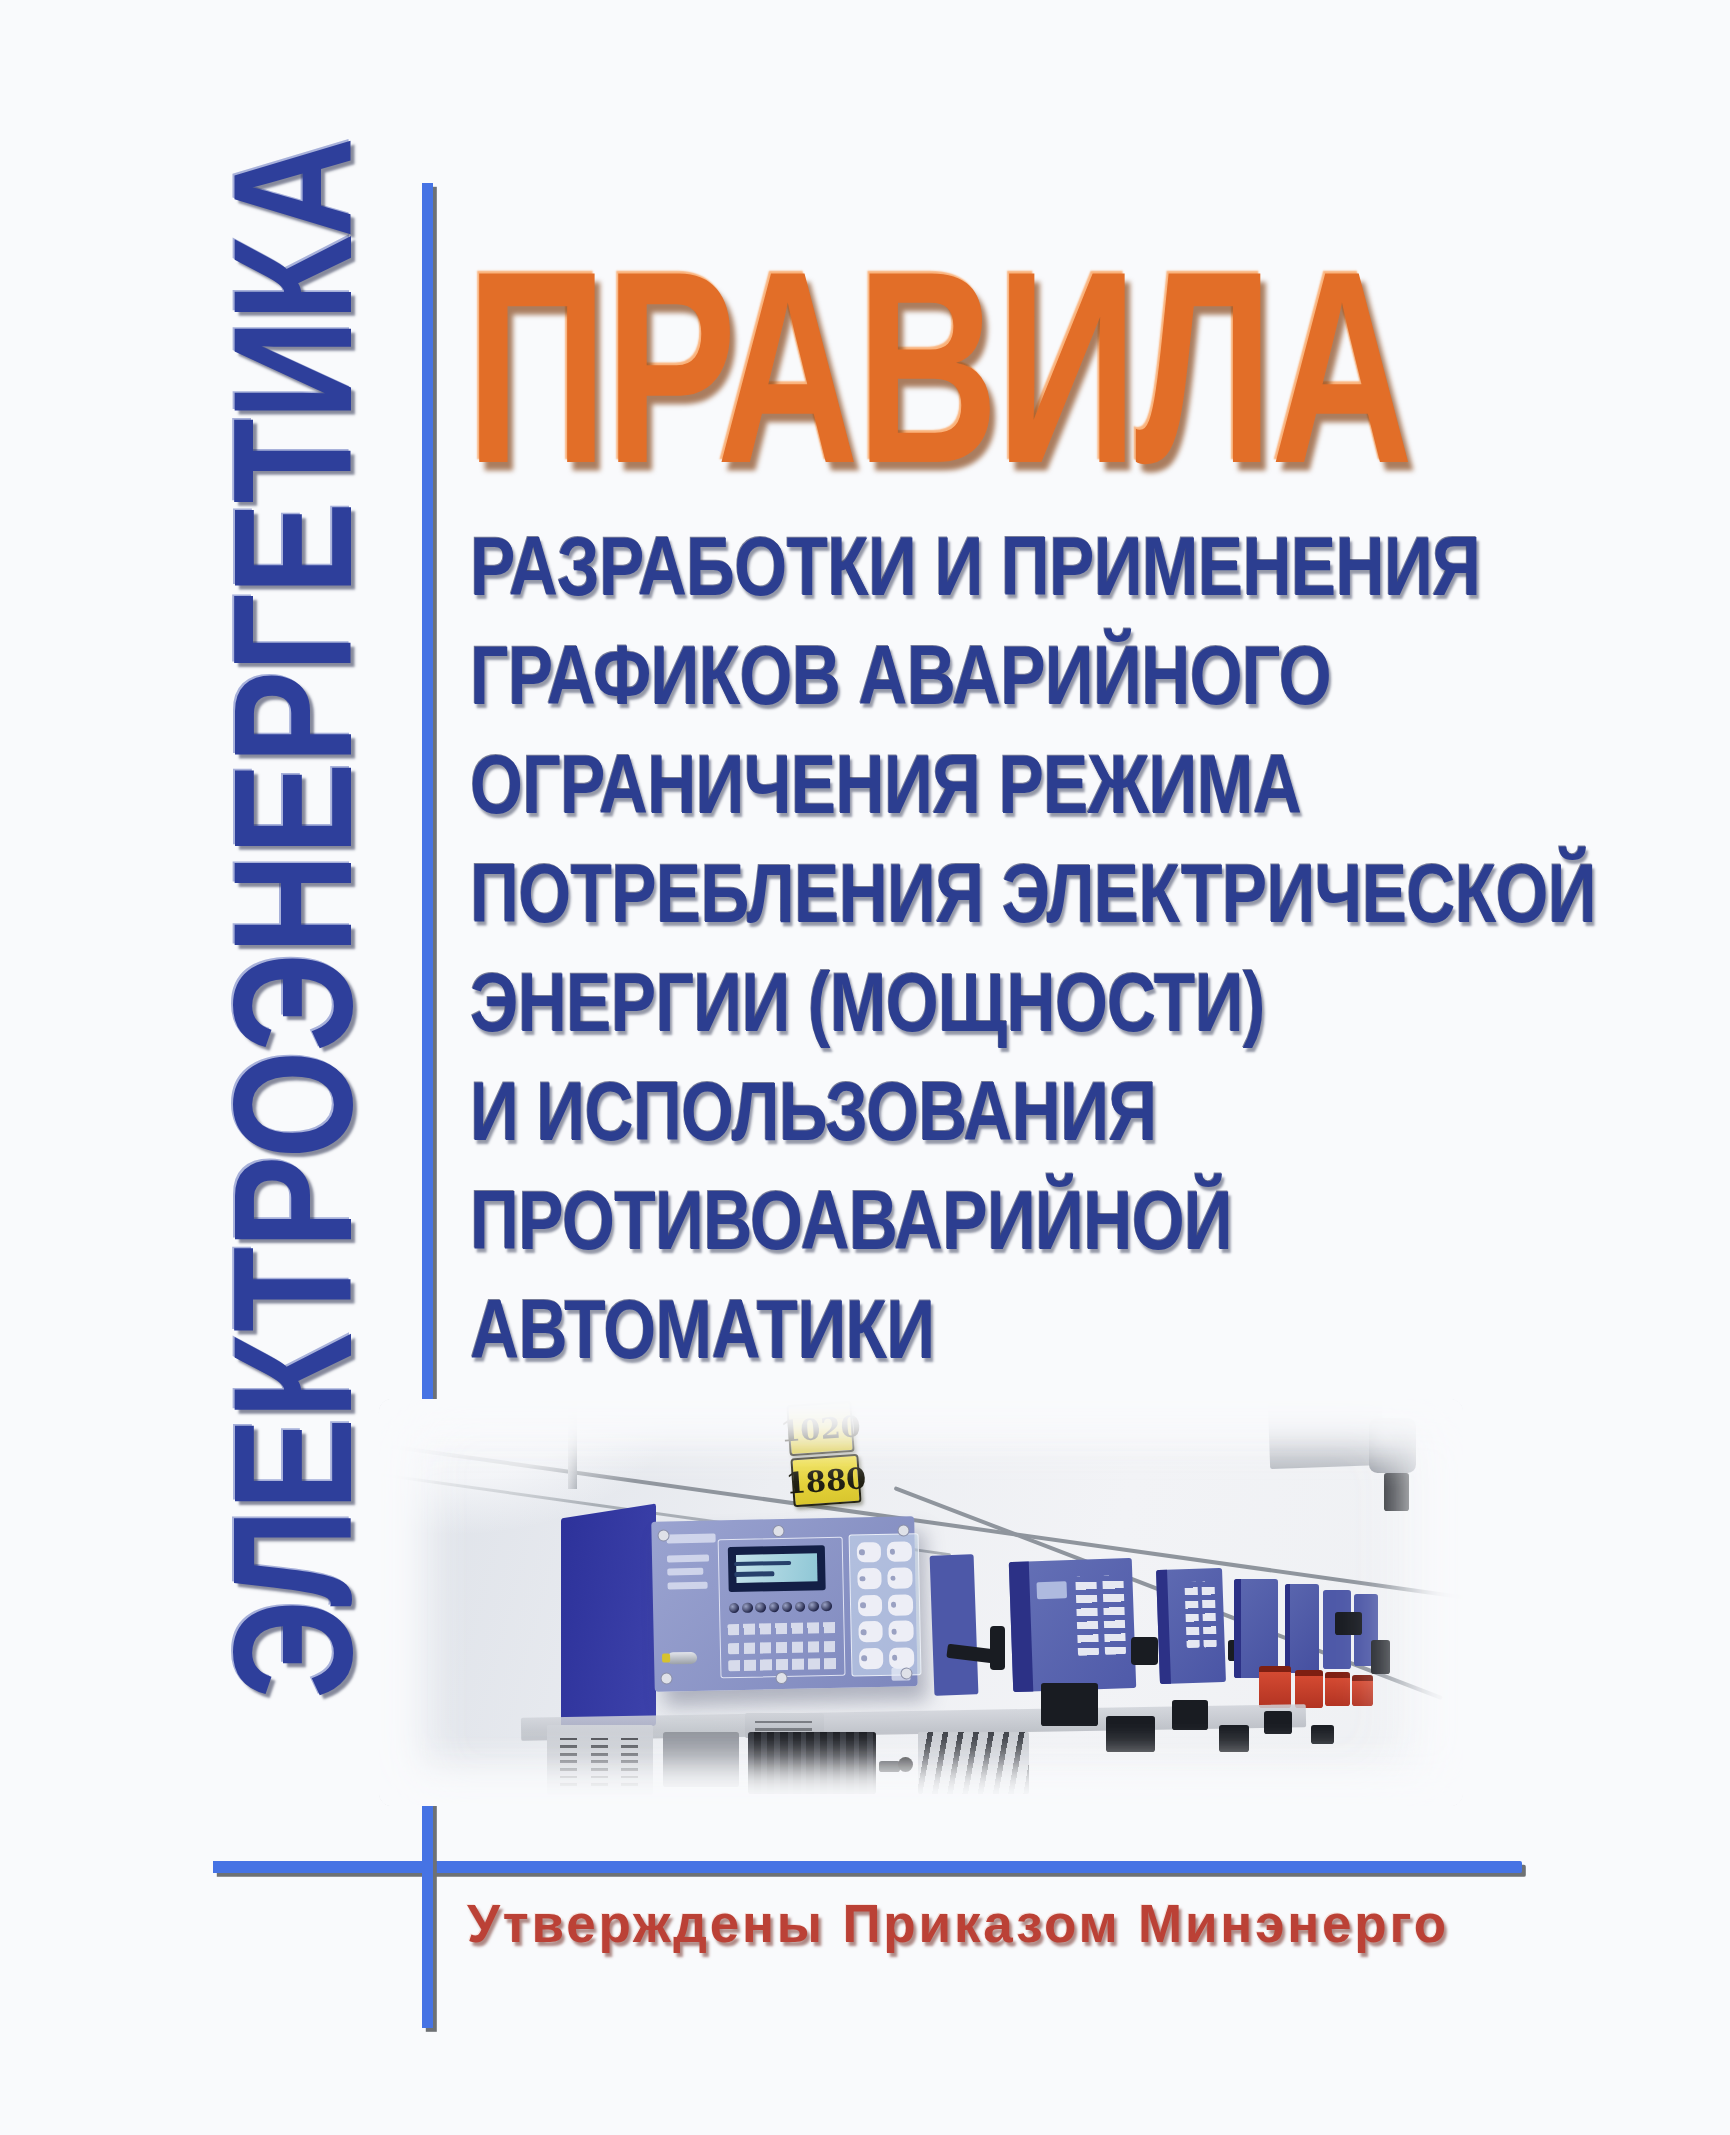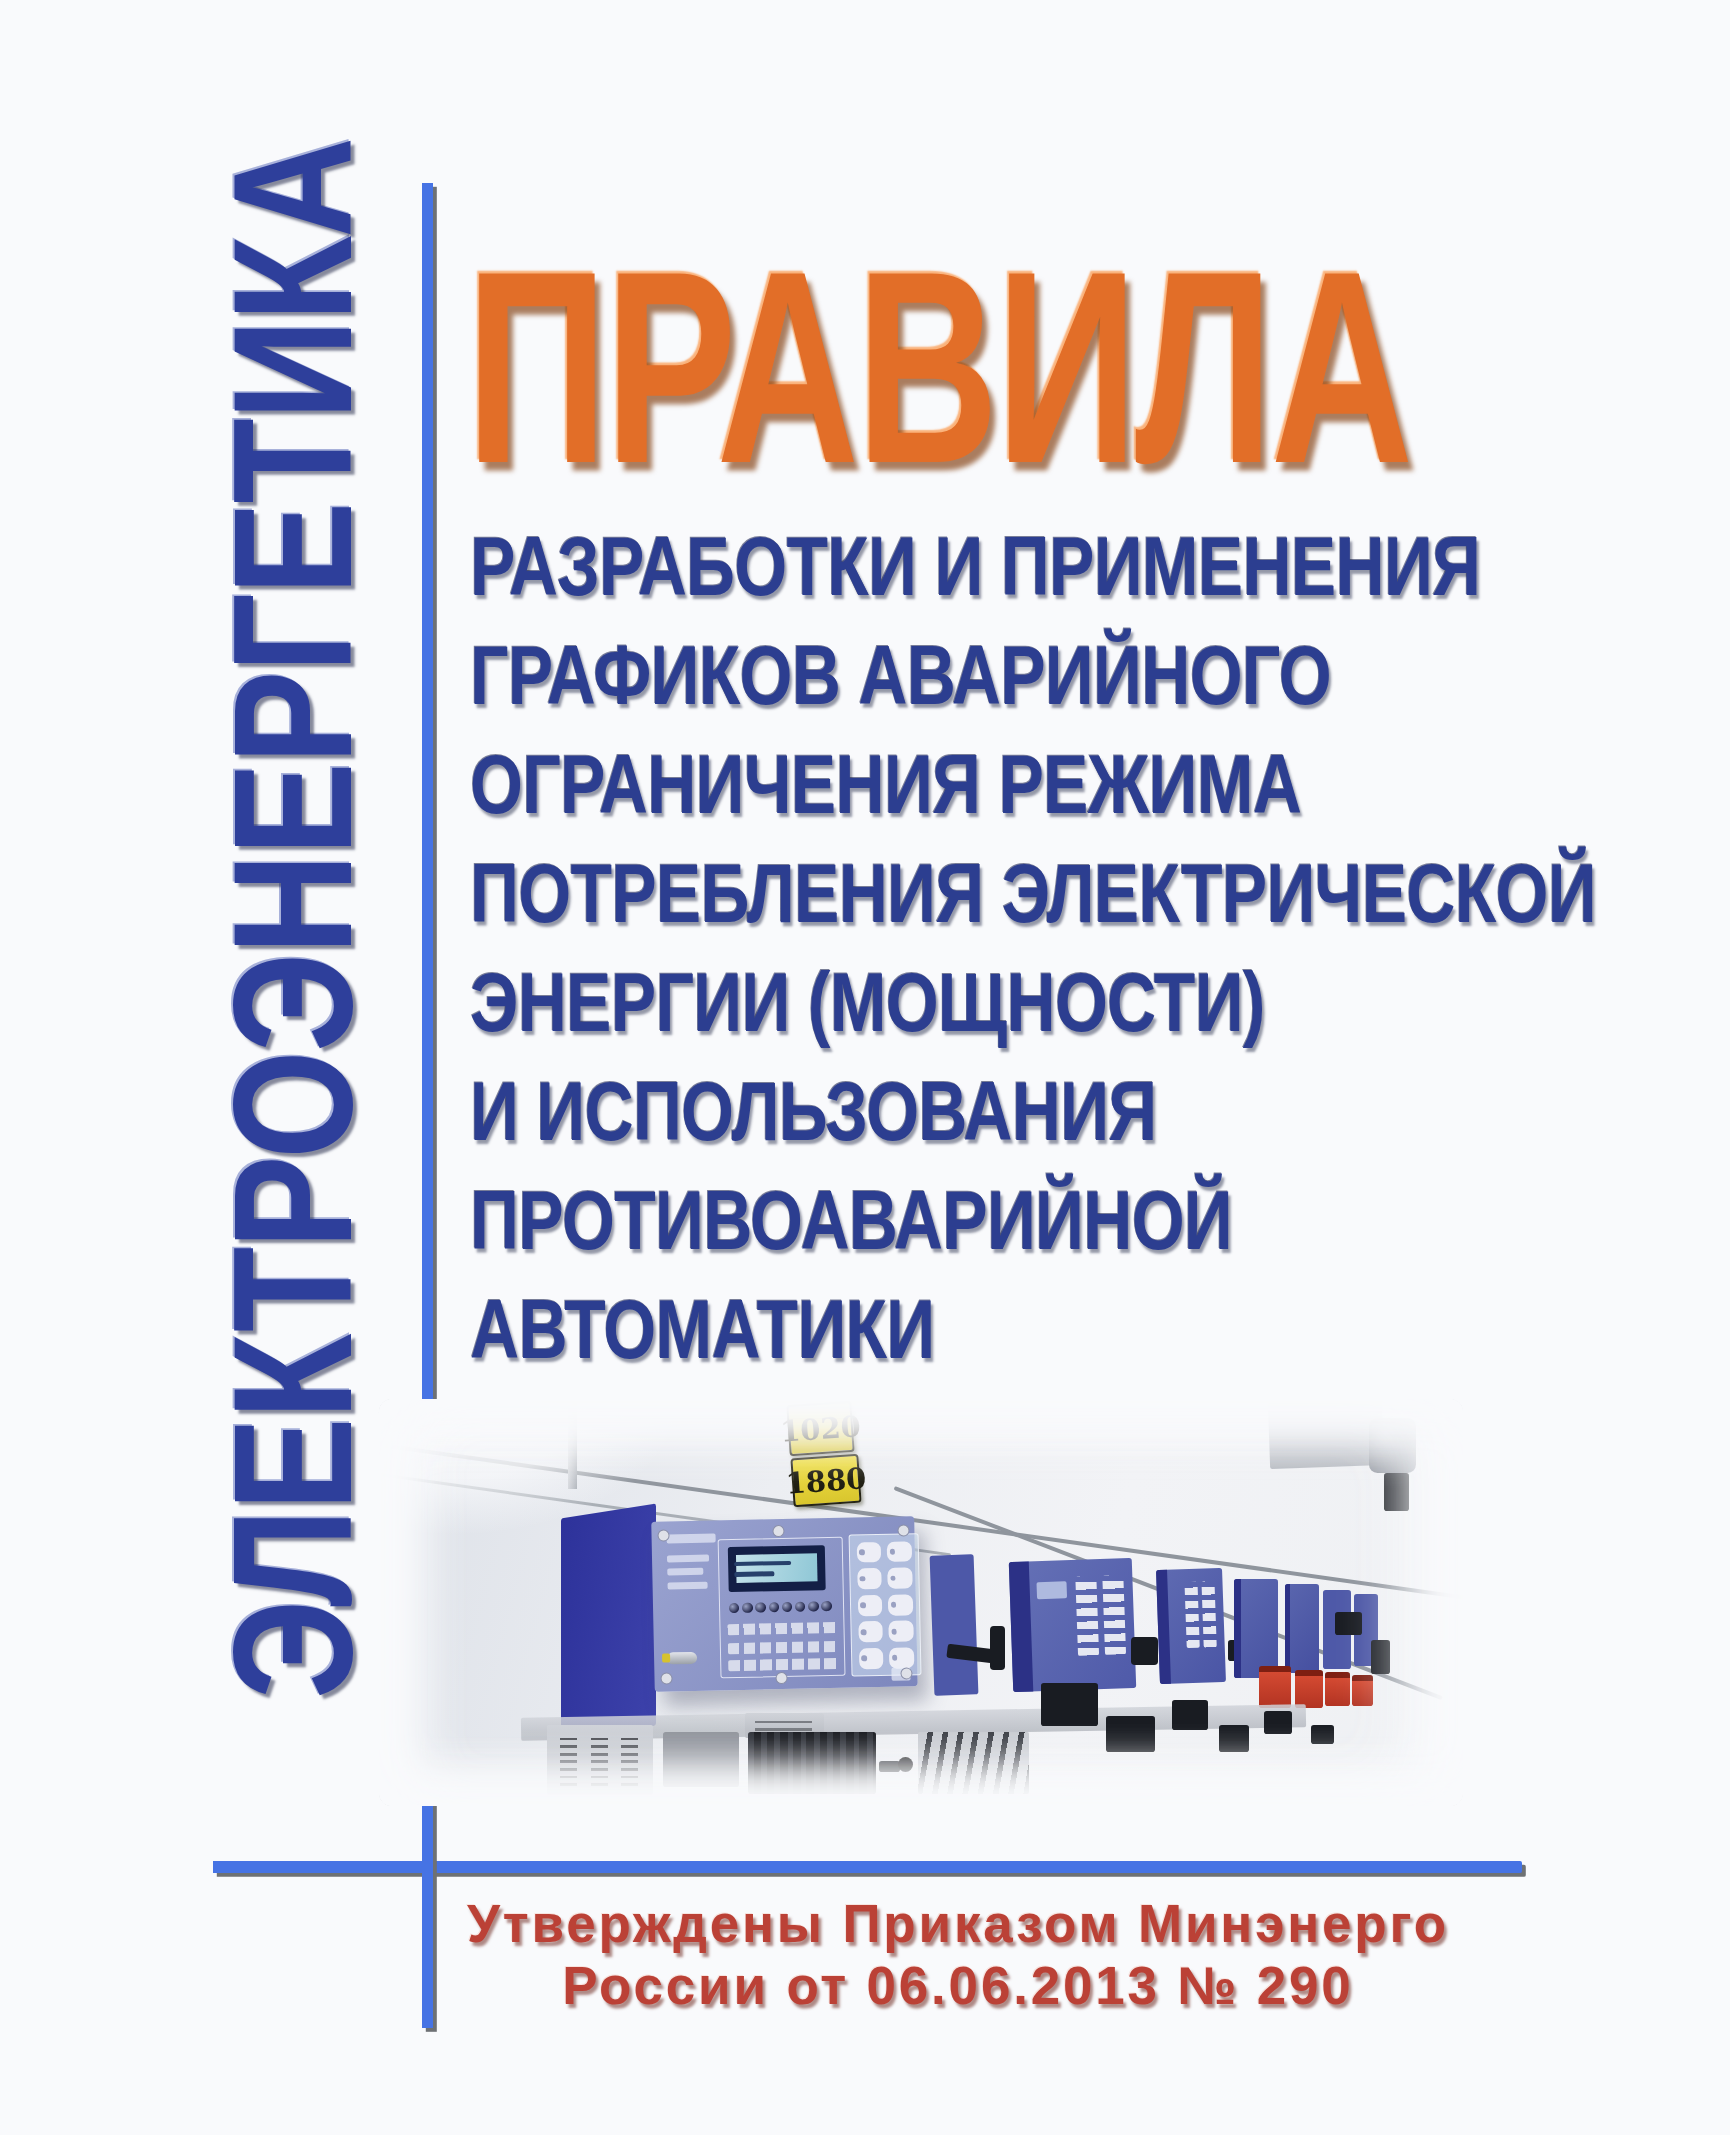--- a/index.html
+++ b/index.html
@@ -67,21 +67,20 @@
 
   
   .approval{
     left:467px;top:1893px;
     color:#bb4136;
     font-weight:bold;
     font-size:53px;line-height:62px;
     letter-spacing:2.8px;
     white-space:nowrap;
     text-shadow:2.8px 3.8px 2.8px rgba(100,25,15,0.5), -0.9px -0.9px 0 rgba(245,214,205,0.6);
-    text-align:center;
   }
 
   
   .photo{
     left:379px;top:1399px;width:1084px;height:407px;
     border-radius:13.2px;
     overflow:hidden;
     background:linear-gradient(105deg,#dde1e8 0%,#eceef2 35%,#f2f3f6 65%,#eef0f3 100%);
   }
   .scene{position:absolute;inset:0;filter:blur(0.7px);}
@@ -274,15 +273,14 @@
   </div>
 
   <div class="abs tag" style="left:409px;top:3.8px;width:61px;height:47px;transform:rotate(-4deg);">1020</div>
   <div class="abs tag" style="left:413px;top:57px;width:64px;height:45px;transform:rotate(-4deg);">1880</div>
 
   <div class="vignette"></div>
 </div>
 
 <div class="abs approval">
   <div>Утверждены Приказом Минэнерго</div>
-  <div>России от 06.06.2013 № 290</div>
 </div>
 
 
 </body></html>

